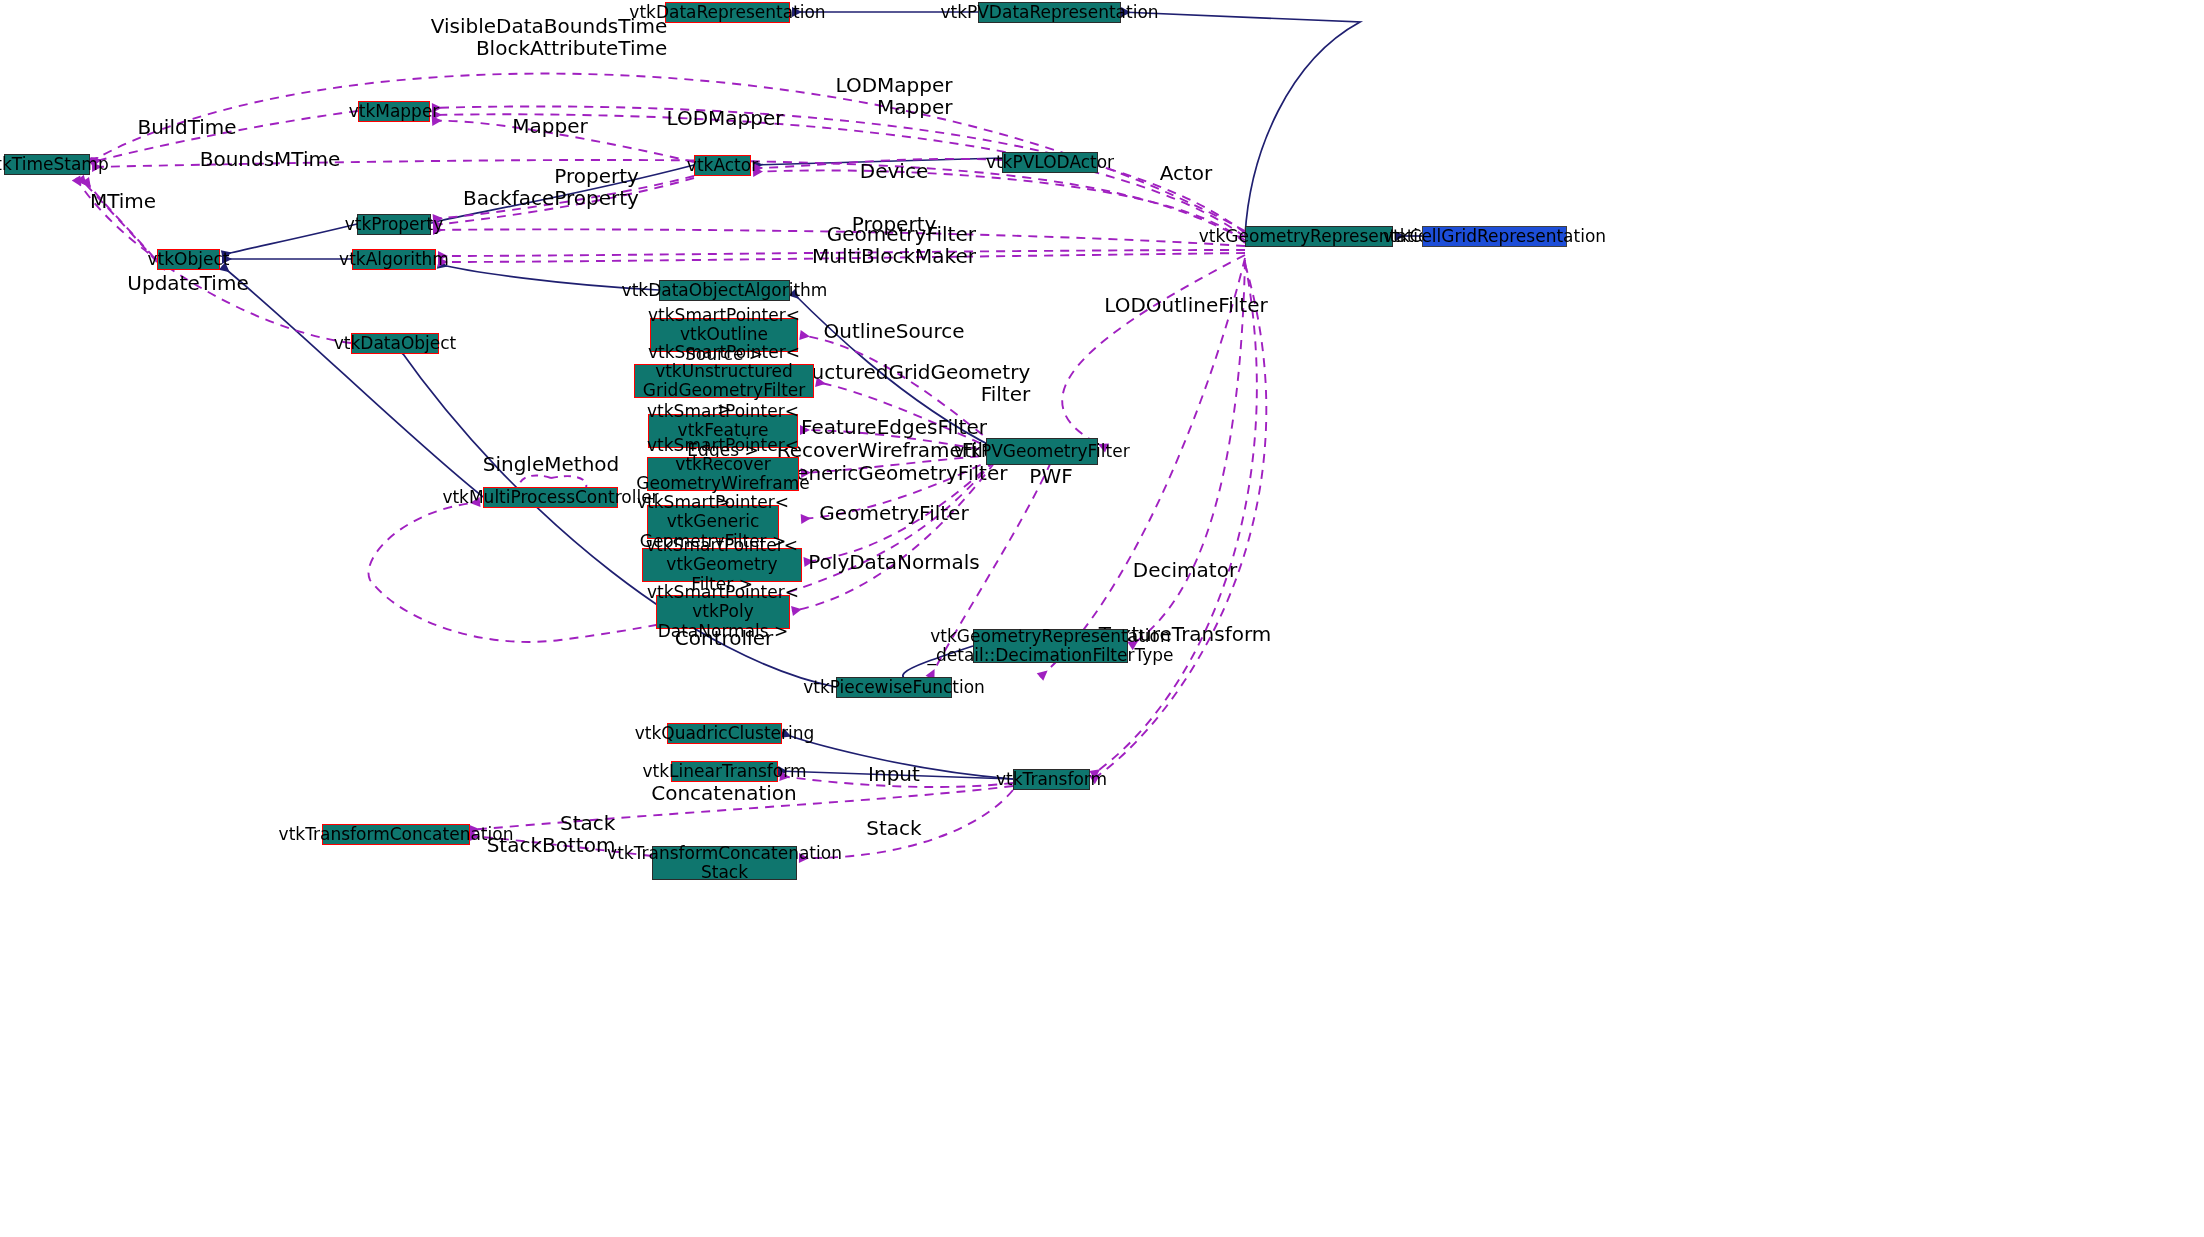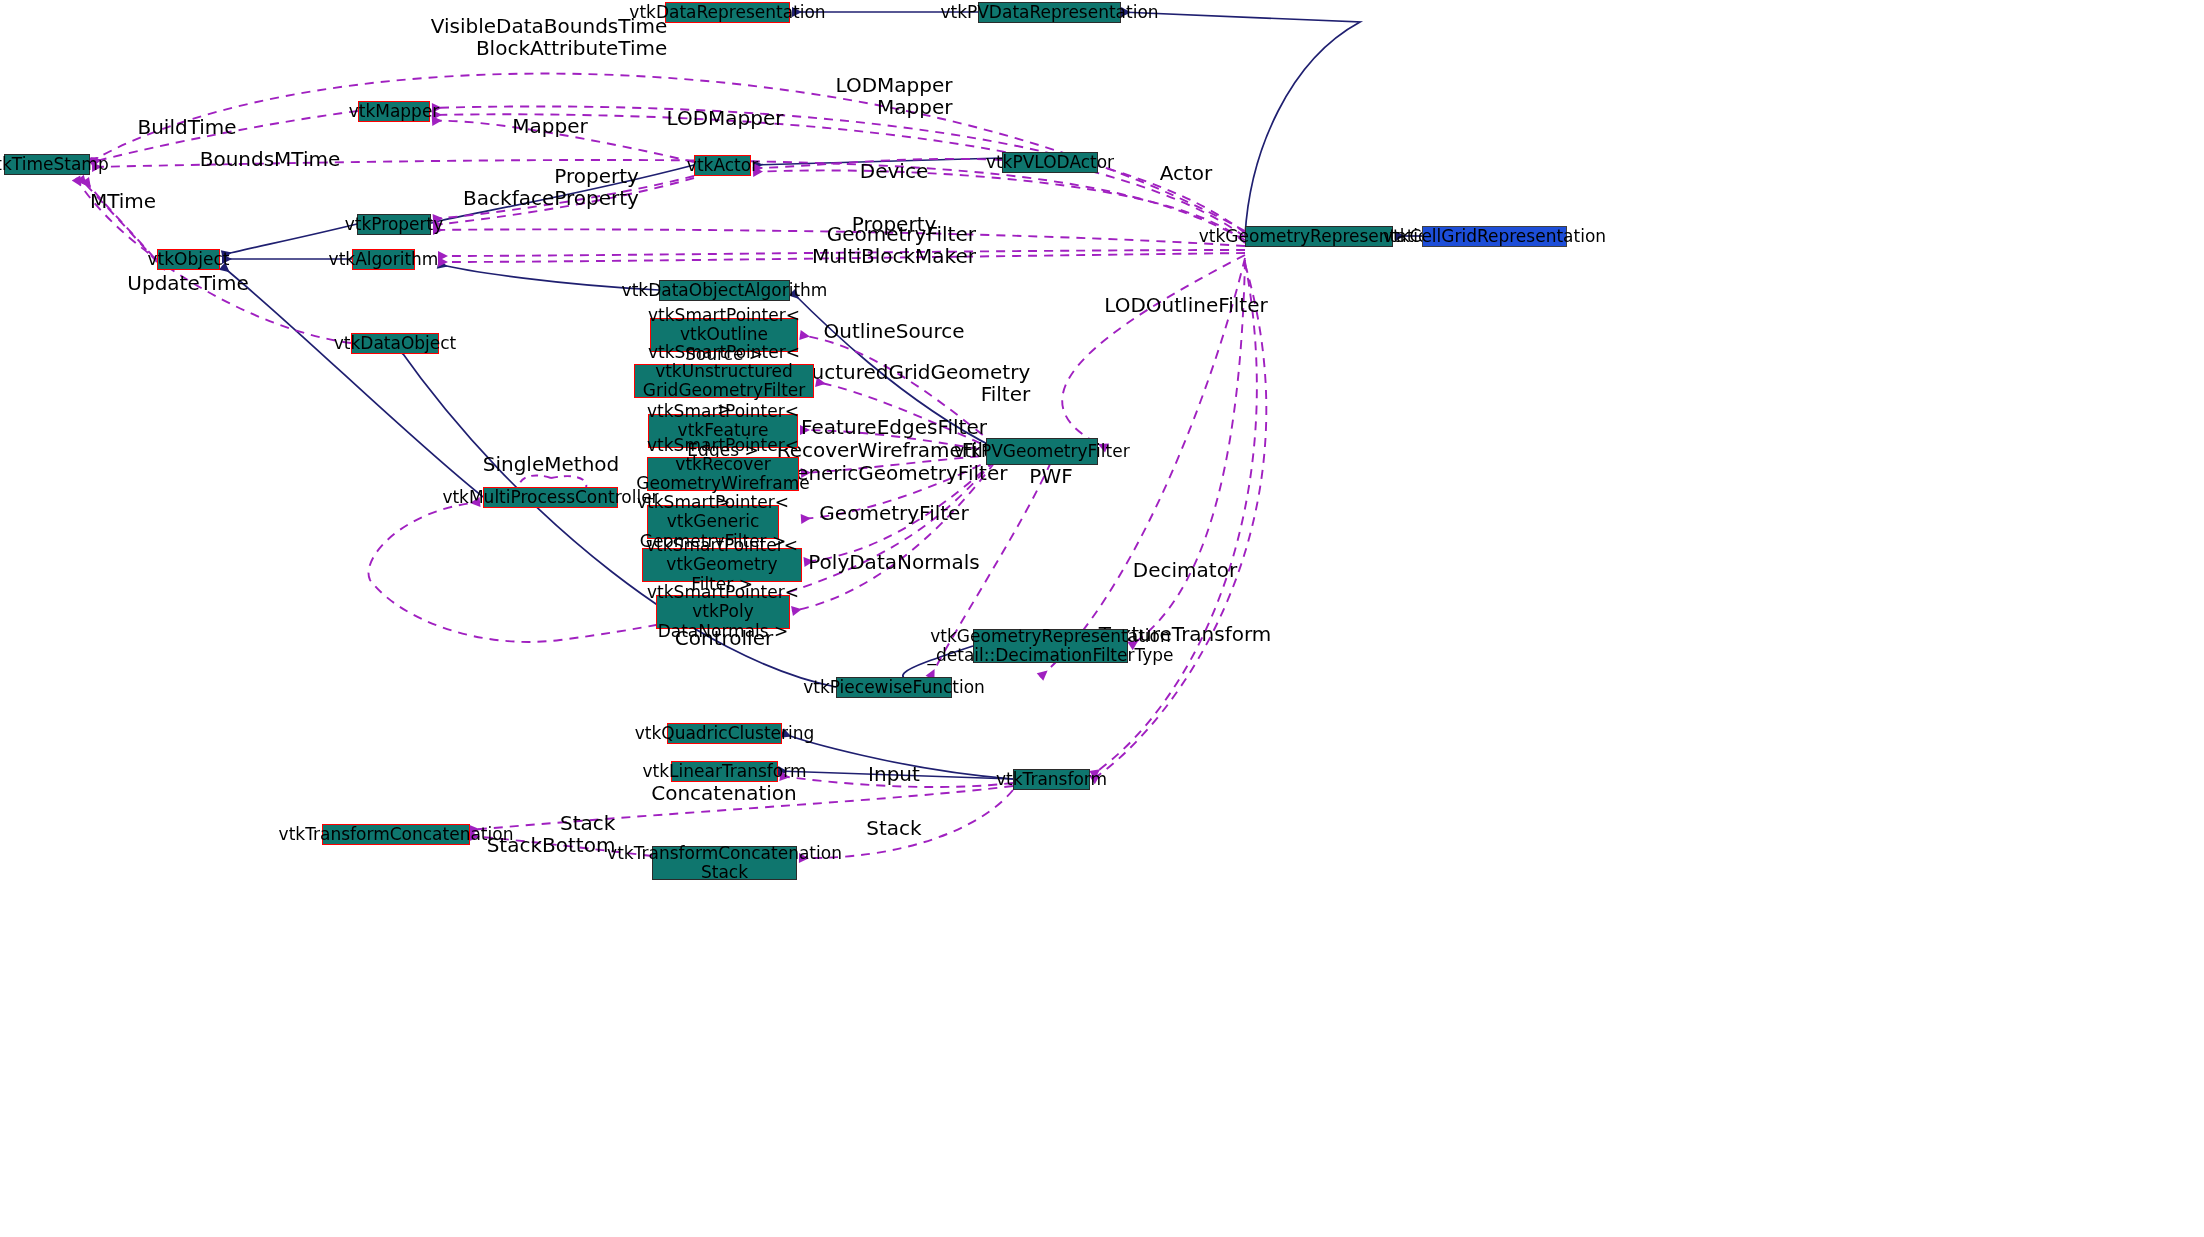--- a/index.html
+++ b/index.html
@@ -134,21 +134,21 @@
 <div class="node red" style="left: 665px; top: 2px; width: 125px; height: 21px;">vtkDataRepresentation</div>
     <div class="node dark" style="left: 978px; top: 2px; width: 143px; height: 21px;">vtkPVDataRepresentation</div>
     <div class="node red" style="left: 358px; top: 101px; width: 72px; height: 21px;">vtkMapper</div>
     <div class="node dark" style="left: 4px; top: 154px; width: 86px; height: 21px;">vtkTimeStamp</div>
     <div class="node red" style="left: 694px; top: 155px; width: 57px; height: 21px;">vtkActor</div>
     <div class="node dark" style="left: 1002px; top: 152px; width: 96px; height: 21px;">vtkPVLODActor</div>
     <div class="node dark" style="left: 357px; top: 214px; width: 74px; height: 21px;">vtkProperty</div>
     <div class="node dark" style="left: 1245px; top: 226px; width: 148px; height: 21px;">vtkGeometryRepresentation</div>
     <div class="node cur" style="left: 1422px; top: 226px; width: 145px; height: 21px;">vtkCellGridRepresentation</div>
     <div class="node red" style="left: 157px; top: 249px; width: 63px; height: 21px;">vtkObject</div>
-    <div class="node red" style="left: 352px; top: 249px; width: 63px; height: 21px;">vtkAlgorithm</div>
+    <div class="node red" style="left: 352px; top: 249px; width: 84px; height: 21px;">vtkAlgorithm</div>
     <div class="node dark" style="left: 659px; top: 280px; width: 131px; height: 21px;">vtkDataObjectAlgorithm</div>
     <div class="node red" style="left: 650px; top: 318px; width: 148px; height: 34px;">vtkSmartPointer&lt; vtkOutline
 Source &gt;</div>
     <div class="node red" style="left: 351px; top: 333px; width: 88px; height: 21px;">vtkDataObject</div>
     <div class="node red" style="left: 634px; top: 364px; width: 180px; height: 34px;">vtkSmartPointer&lt; vtkUnstructured
 GridGeometryFilter &gt;</div>
     <div class="node red" style="left: 648px; top: 414px; width: 150px; height: 34px;">vtkSmartPointer&lt; vtkFeature
 Edges &gt;</div>
     <div class="node dark" style="left: 986px; top: 438px; width: 112px; height: 27px;">vtkPVGeometryFilter</div>
     <div class="node red" style="left: 647px; top: 457px; width: 152px; height: 34px;">vtkSmartPointer&lt; vtkRecover

